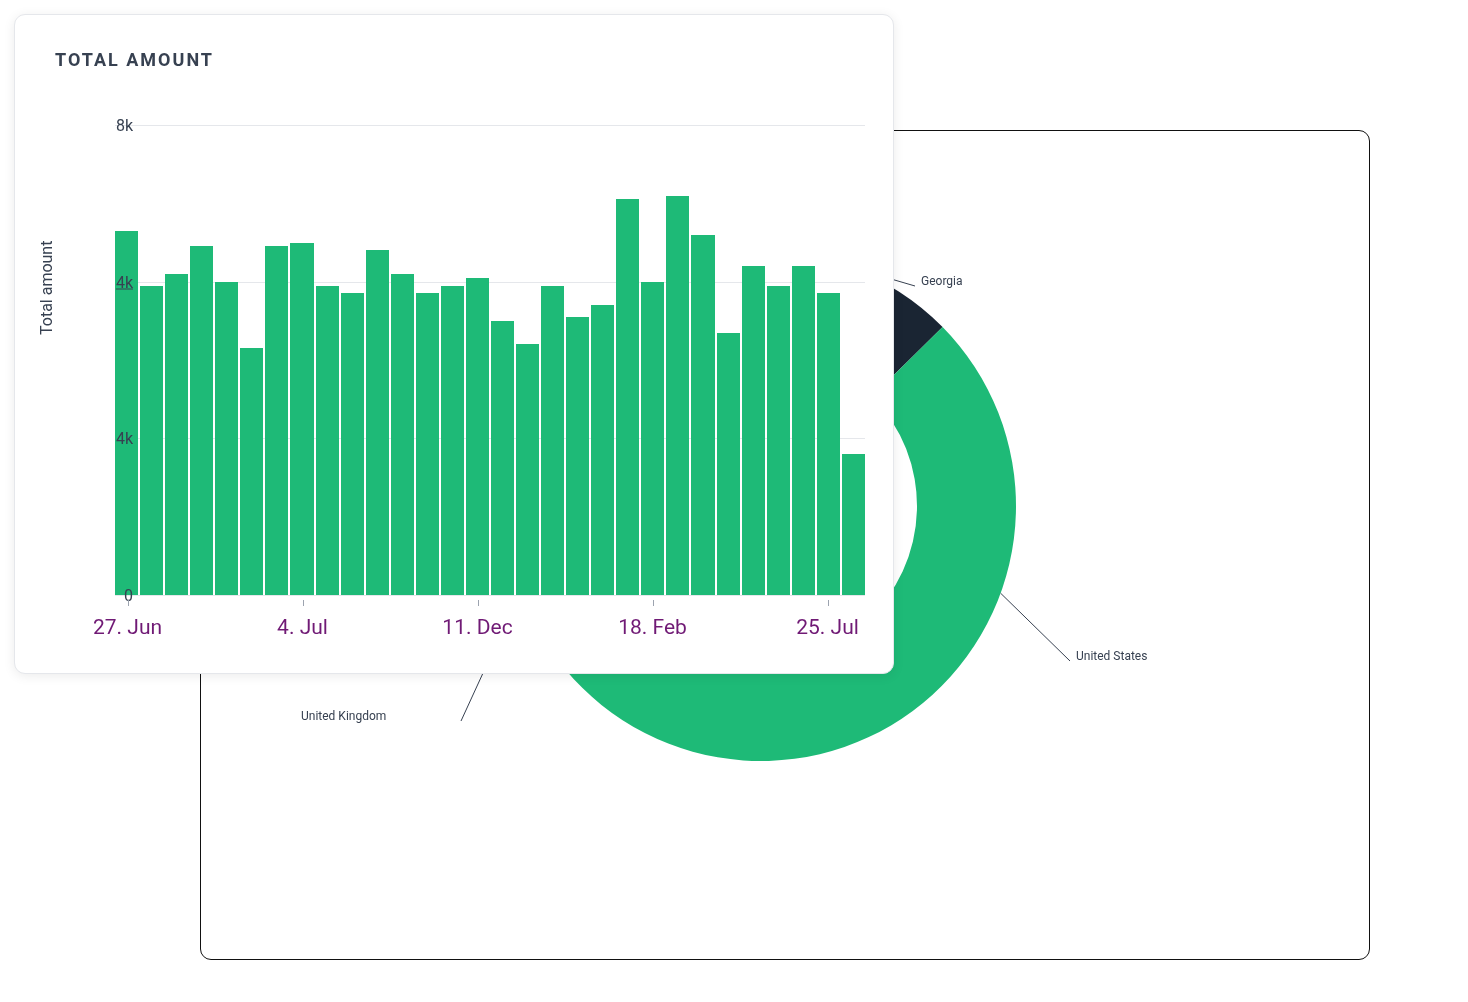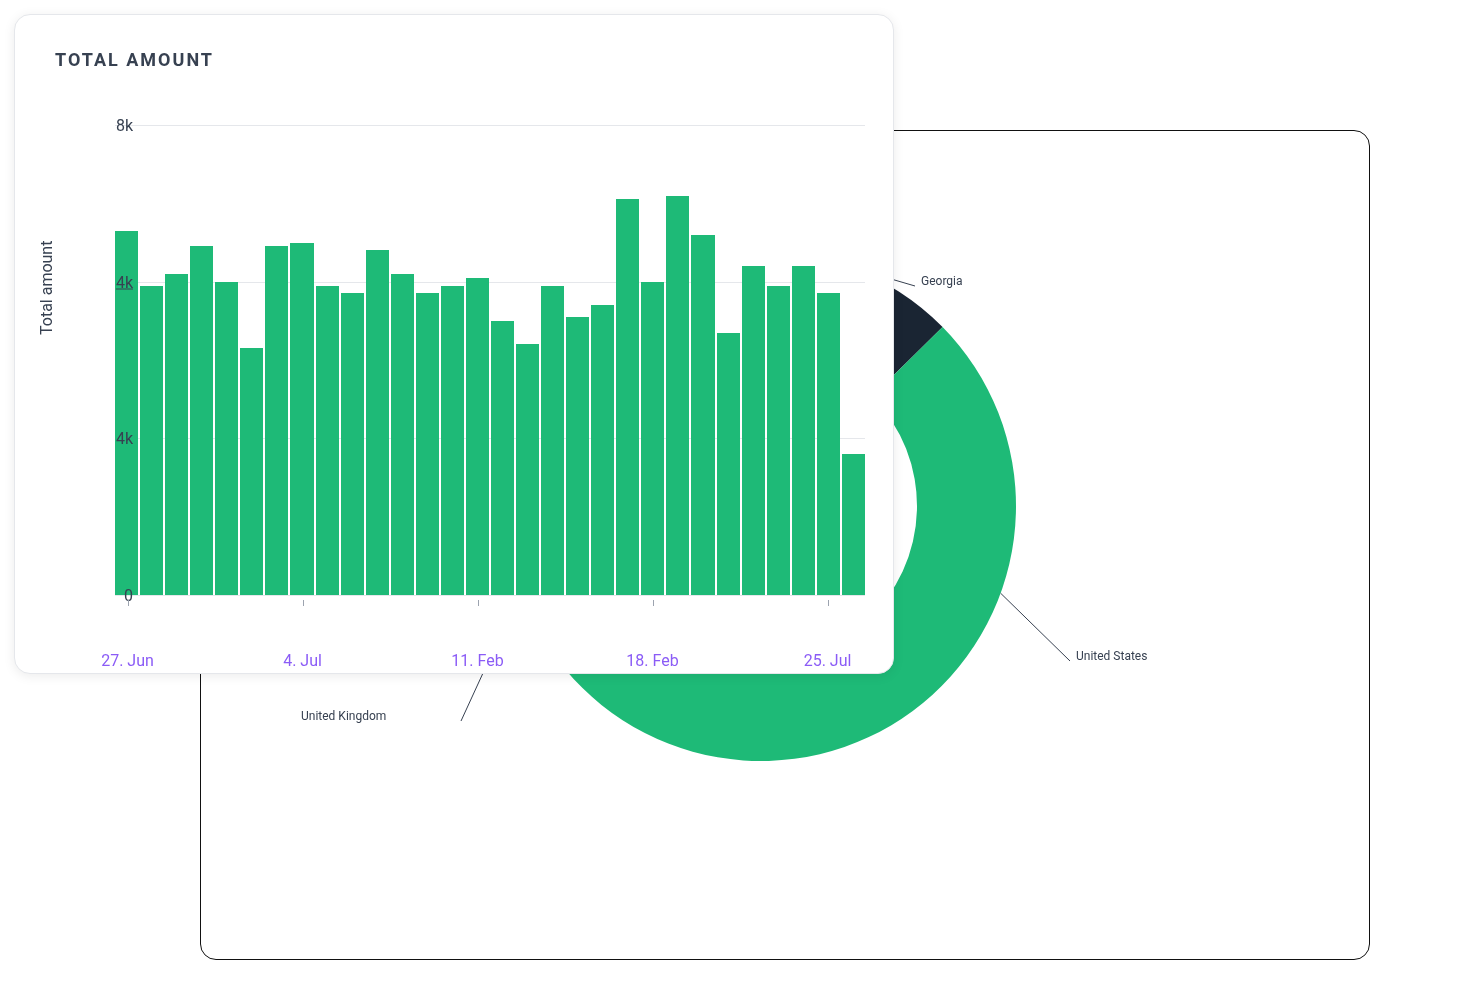--- a/index.html
+++ b/index.html
@@ -7,21 +7,21 @@
       font-family: -apple-system, BlinkMacSystemFont, 'Segoe UI', Roboto, sans-serif;
       background: #fff;
       padding: 20px;
       width: 1468px;
       height: 1002px;
       position: relative;
     }
     .card {
       background: #fff;
       border: 1px solid #111;
-      border-radius: 16px;
+      border-radius: 11px;
       position: absolute;
     }
     .donut-card {
       left: 200px;
       top: 130px;
       width: 1170px;
       height: 830px;
     }
     .bar-card {
       left: 14px;
@@ -98,25 +98,24 @@
     }
     .xaxis {
       position: absolute;
       left: 100px;
       top: 600px;
       width: 750px;
       height: 30px;
     }
     .xtick {
       position: absolute;
-      font-size: 16px;
-      color: #8b5cf6;
+      font-size: 21px;
+      color: #701a75;
       transform: translateX(-50%);
       white-space: nowrap;
-      margin-top: 36px;
     }
     .donut-svg {
       position: absolute;
       left: 260px;
       top: 75px;
       width: 600px;
       height: 600px;
     }
     .donut-label {
       position: absolute;
@@ -206,17 +205,17 @@
   <div class="xaxis-ticks" id="xtickmarks">
       <div class="xtickmark" style="left: 12.5px;"></div>
       <div class="xtickmark" style="left: 187.5px;"></div>
       <div class="xtickmark" style="left: 362.5px;"></div>
       <div class="xtickmark" style="left: 537.5px;"></div>
       <div class="xtickmark" style="left: 712.5px;"></div>
     </div>
   <div class="xaxis" id="xticks">
       <div class="xtick" style="left: 12.5px;">27. Jun</div>
       <div class="xtick" style="left: 187.5px;">4. Jul</div>
-      <div class="xtick" style="left: 362.5px;">11. Feb</div>
+      <div class="xtick" style="left: 362.5px;">11. Dec</div>
       <div class="xtick" style="left: 537.5px;">18. Feb</div>
       <div class="xtick" style="left: 712.5px;">25. Jul</div>
     </div>
 </div>
 
 </body></html>

